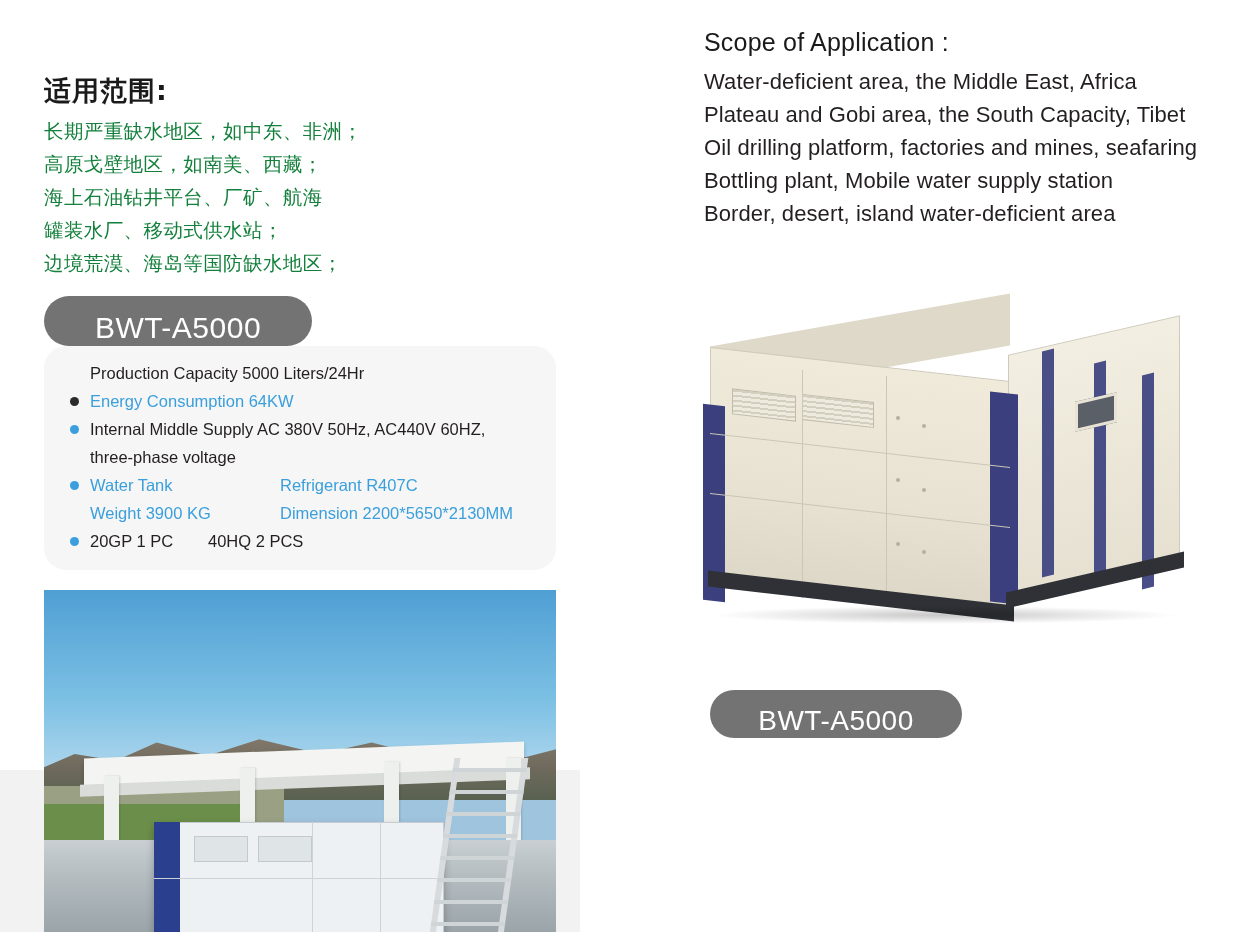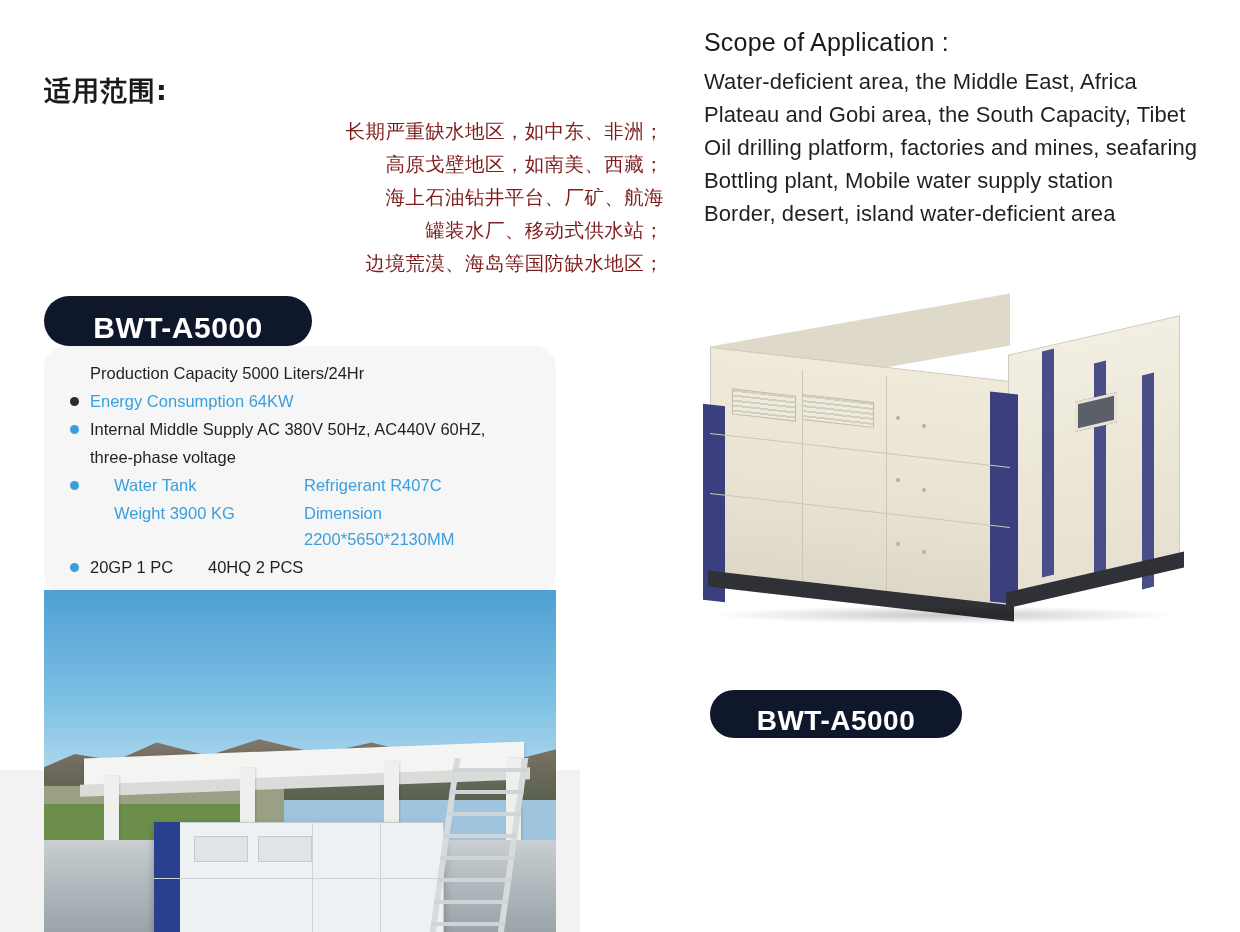--- a/index.html
+++ b/index.html
@@ -37,25 +37,24 @@
     font-family: "DejaVu Sans", sans-serif;
     font-size: 27px;
     font-weight: bold;
     color: #1a1a1a;
     letter-spacing: 1px;
     margin: 0 0 6px 0;
   }
   .cn-line {
     font-family: "DejaVu Sans", sans-serif;
     font-size: 19.5px;
-    color: #7f1d1d;
+    color: #15803d;
     line-height: 33px;
     letter-spacing: 0.4px;
     white-space: nowrap;
-    text-align: right;
   }
 
   
   .right-col {
     position: absolute; left: 704px; top: 28px; width: 520px;
   }
   .en-title {
     font-size: 25px;
     color: #1a1a1a;
     margin: 0 0 8px 0;
@@ -68,28 +67,27 @@
     line-height: 33px;
     letter-spacing: 0.1px;
     white-space: nowrap;
   }
 
   
   .pill {
     display: inline-flex;
     align-items: center;
     justify-content: center;
-    background: #0f172a;
+    background: #737373;
     color: #ffffff;
     border-radius: 26px;
     font-size: 31px;
     letter-spacing: 0.5px;
     padding: 22px 30px 9px 30px;
     white-space: nowrap;
-    font-weight: bold;
   }
   .pill-left {
     position: absolute;
     left: 44px; top: 296px;
     min-width: 268px;
     height: 50px;
     border-radius: 25px;
     font-size: 30px;
   }
 
@@ -117,21 +115,21 @@
     width: 9px; height: 9px;
     border-radius: 50%;
   }
   .bullet.dark { background: #2b2b2b; }
   .bullet.blue { background: #3a9fdc; }
   .nobullet { padding-left: 24px; }
   .txt-blue { color: #3a9fdc; }
   .spec-cols {
     display: flex;
   }
-  .spec-cols .c1 { width: 190px; margin-left: 24px; }
+  .spec-cols .c1 { width: 190px; }
   .spec-cols .c2 { flex: 1; }
 
   
   .photo-left {
     position: absolute;
     left: 44px; top: 590px;
     width: 512px; height: 342px;
     overflow: hidden;
     background: #9fc4de;
   }

